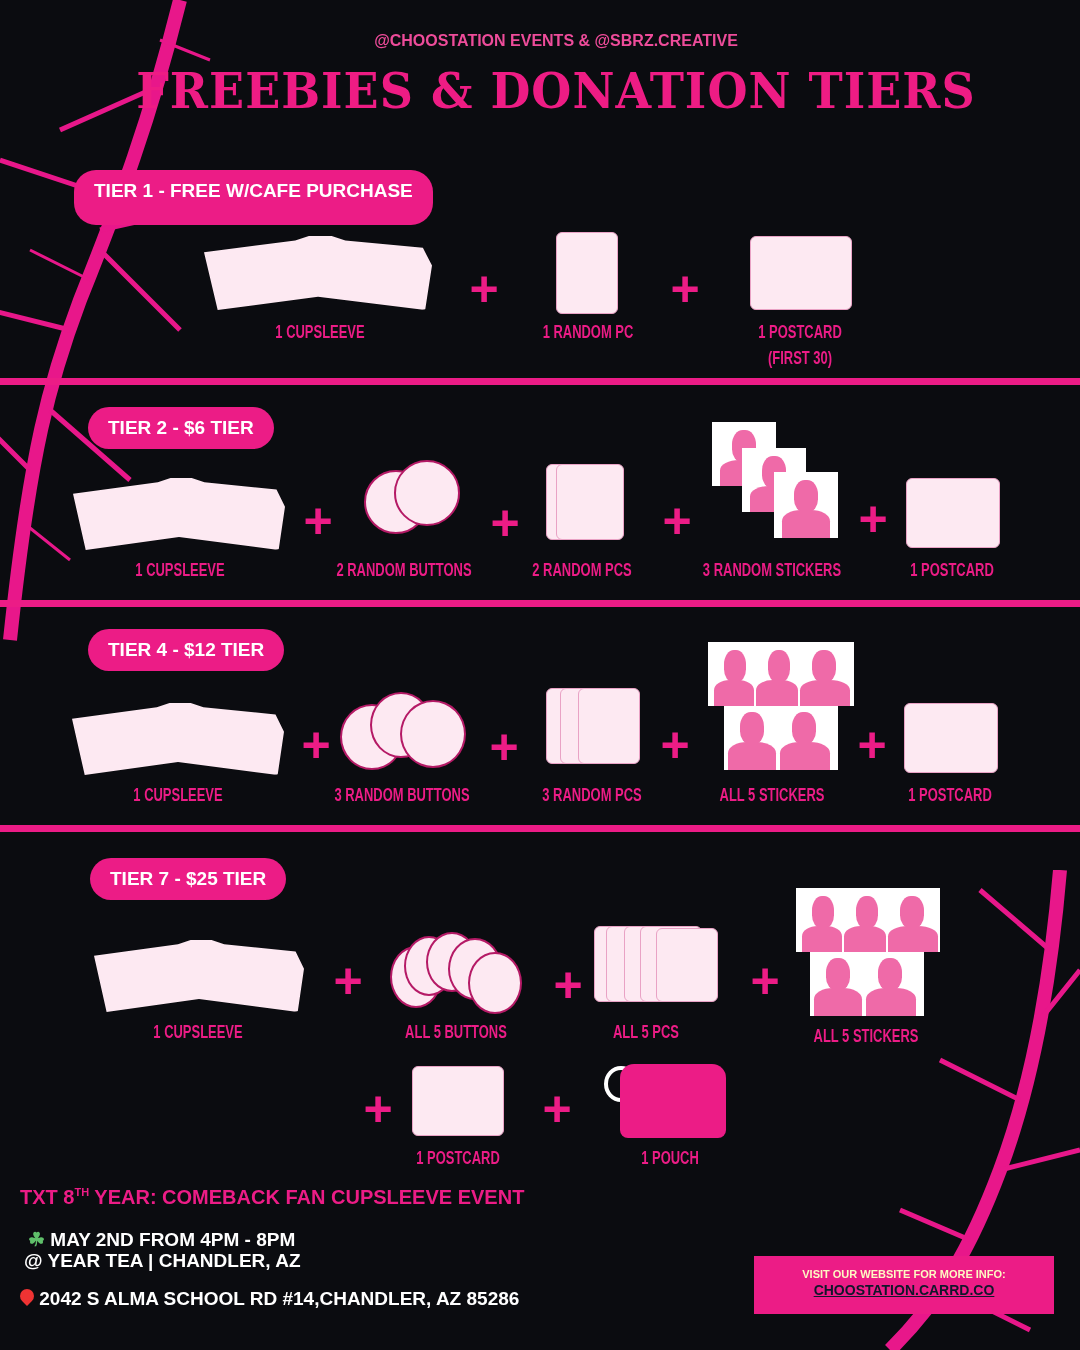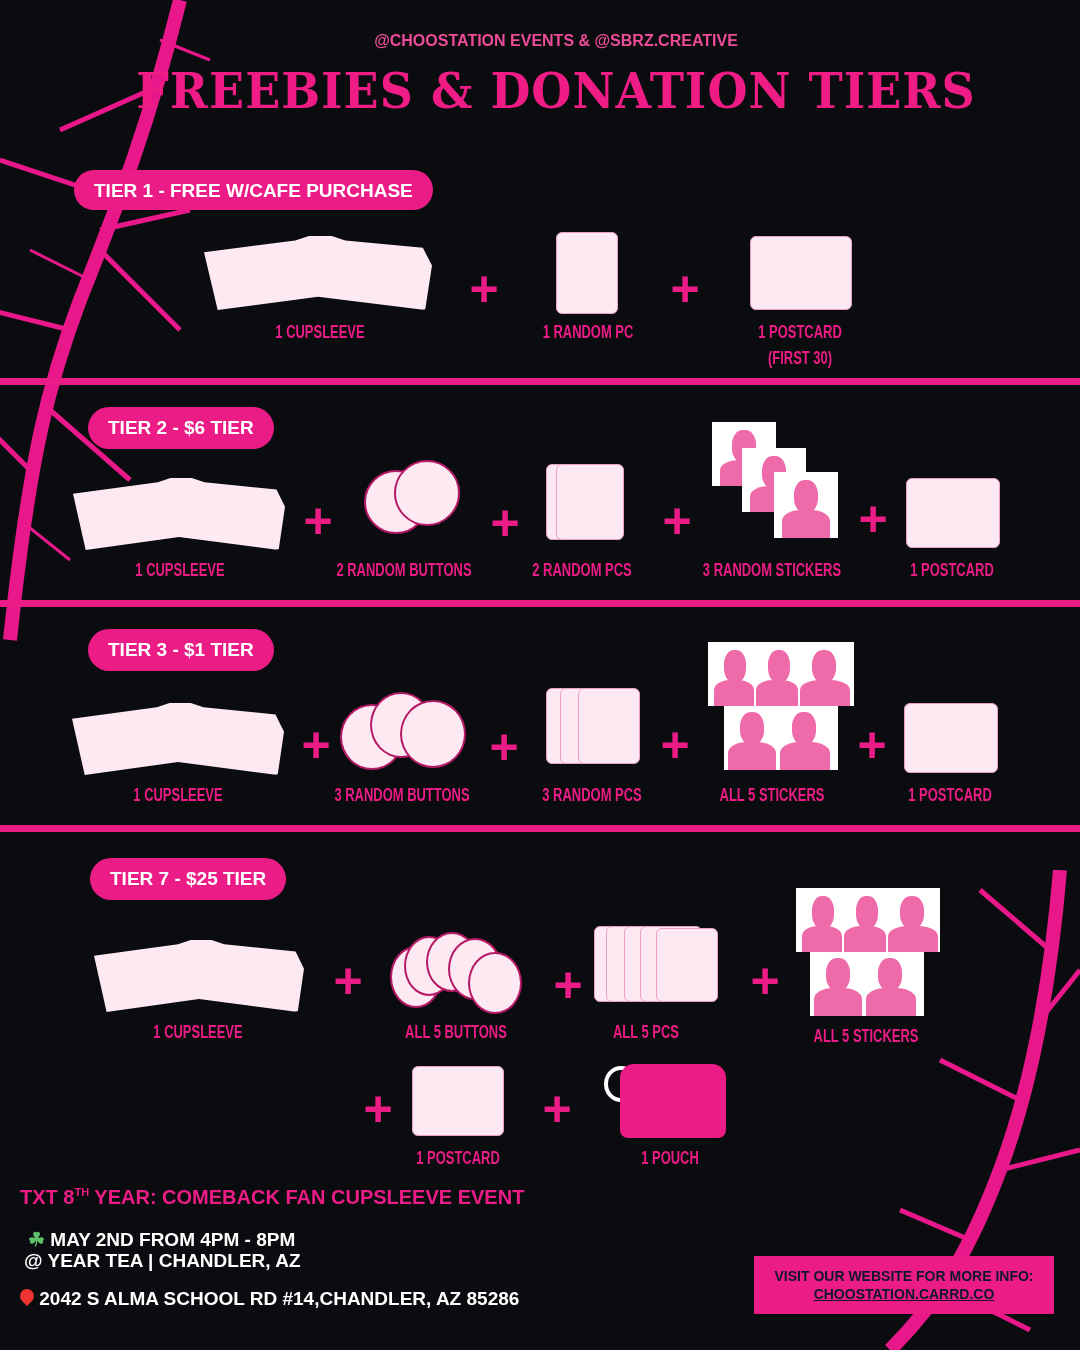--- a/index.html
+++ b/index.html
@@ -17,40 +17,40 @@
   .btn { background:#fde9f2; border-radius:50%; border:2px solid #b51a66; }
   .sticker { background:#fff; overflow:hidden; }
   .sticker .head { position:absolute; background:#ef6aa8; border-radius:45% 45% 40% 40%; }
   .sticker .body { position:absolute; background:#ef6aa8; border-radius:40% 40% 0 0; }
   .pouch { background:#ec1c86; border-radius:14px 14px 8px 8px; }
   .thorn { stroke:#e8178a; fill:none; }
   .footer-title { left:20px; top:1186px; color:#ec1c86; font-size:20px; font-weight:bold; }
   .footer-title sup { font-size:11px; }
   .footer-line { color:#fff; font-size:19px; font-weight:bold; }
   .info-box { left:754px; top:1256px; width:300px; height:58px; background:#ec1c86; text-align:center; }
-  .info-box .t1 { font-size:14px; font-weight:bold; color:#0f172a; margin-top:12px; }
+  .info-box .t1 { font-size:11px; font-weight:bold; color:#fef9c3; margin-top:12px; }
   .info-box .t2 { font-size:14px; font-weight:bold; color:#0f172a; text-decoration:underline; margin-top:2px; }
 </style>
 </head>
 <body>
 
 <svg class="abs" style="left:0;top:0" width="220" height="650" viewBox="0 0 220 650">
   <path class="thorn" stroke-width="14" d="M180 0 C150 120, 120 200, 80 300 C50 380, 30 450, 10 640"></path>
   <path class="thorn" stroke-width="5" d="M150 90 L60 130 M120 200 L0 160 M100 250 L180 330 M70 330 L-10 310 M50 410 L130 480 M30 470 L-10 430 M100 230 L190 210"></path>
   <path class="thorn" stroke-width="3" d="M160 40 L210 60 M90 280 L30 250 M60 380 L120 380 M20 520 L70 560"></path>
 </svg>
 <svg class="abs" style="left:860;top:870" width="220" height="480" viewBox="0 0 220 480">
   <path class="thorn" stroke-width="14" d="M200 0 C190 120, 170 220, 140 300 C110 380, 80 430, 30 480"></path>
   <path class="thorn" stroke-width="5" d="M190 80 L120 20 M180 150 L220 100 M160 230 L80 190 M140 300 L220 280 M110 370 L40 340 M90 420 L170 460"></path>
 </svg>
 
 <div class="abs credit">@CHOOSTATION EVENTS &amp; @SBRZ.CREATIVE</div>
 <div class="abs title">FREEBIES &amp; DONATION TIERS</div>
 
-<div class="abs pill" style="left:74px;top:170px;height:40px;">TIER 1 - FREE W/CAFE PURCHASE</div>
+<div class="abs pill" style="left:74px;top:170px;height:55px;">TIER 1 - FREE W/CAFE PURCHASE</div>
 <div class="abs sleeve" style="left:204px;top:236px;width:228px;height:74px;"></div>
 <div class="abs lbl" style="left:220px;top:322px;width:200px;">1 CUPSLEEVE</div>
 <div class="abs plus" style="left:464px;top:264px;">+</div>
 <div class="abs card" style="left:556px;top:232px;width:60px;height:80px;"></div>
 <div class="abs lbl" style="left:488px;top:322px;width:200px;">1 RANDOM PC</div>
 <div class="abs plus" style="left:665px;top:264px;">+</div>
 <div class="abs card" style="left:750px;top:236px;width:100px;height:72px;"></div>
 <div class="abs lbl" style="left:700px;top:322px;width:200px;">1 POSTCARD</div>
 <div class="abs lbl" style="left:700px;top:348px;width:200px;">(FIRST 30)</div>
 
@@ -86,21 +86,21 @@
       <div class="body" style="left:8px;top:38px;width:48px;height:28px;"></div>
     </div>
 </div>
 <div class="abs lbl" style="left:672px;top:560px;width:200px;">3 RANDOM STICKERS</div>
 <div class="abs plus" style="left:853px;top:494px;">+</div>
 <div class="abs card" style="left:906px;top:478px;width:92px;height:68px;"></div>
 <div class="abs lbl" style="left:852px;top:560px;width:200px;">1 POSTCARD</div>
 
 <div class="abs divider" style="top:600px;"></div>
 
-<div class="abs pill" style="left:88px;top:629px;">TIER 3 - $1 TIER</div>
+<div class="abs pill" style="left:88px;top:629px;">TIER 4 - $12 TIER</div>
 <div class="abs sleeve" style="left:72px;top:703px;width:212px;height:72px;"></div>
 <div class="abs lbl" style="left:78px;top:785px;width:200px;">1 CUPSLEEVE</div>
 <div class="abs plus" style="left:296px;top:720px;">+</div>
 <div class="abs" style="left:340px;top:690px;width:130px;height:80px;">
   <div class="abs btn" style="left:0;top:14px;width:60px;height:62px;"></div>
   <div class="abs btn" style="left:30px;top:2px;width:58px;height:62px;"></div>
   <div class="abs btn" style="left:60px;top:10px;width:62px;height:64px;"></div>
 </div>
 <div class="abs lbl" style="left:302px;top:785px;width:200px;">3 RANDOM BUTTONS</div>
 <div class="abs plus" style="left:484px;top:722px;">+</div>

